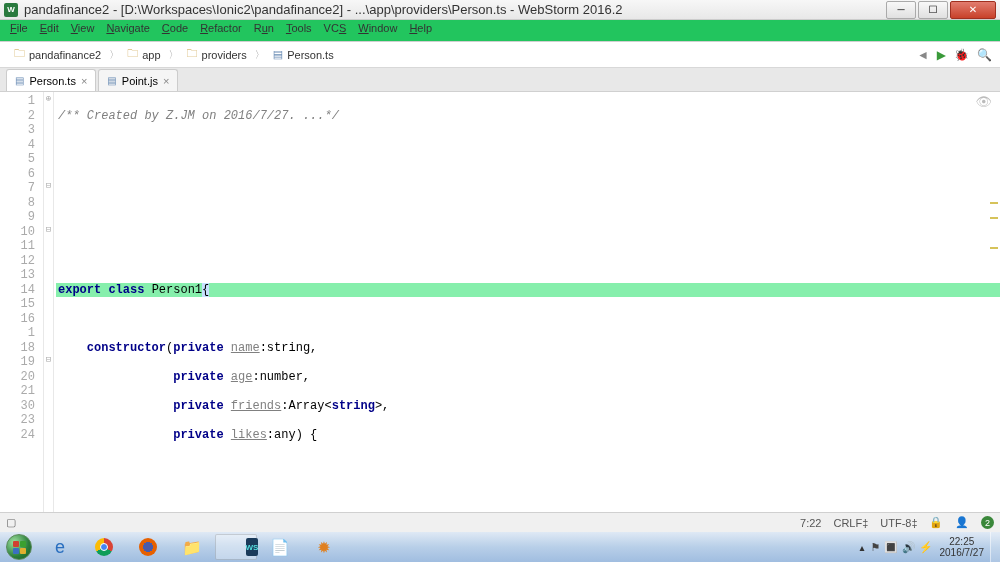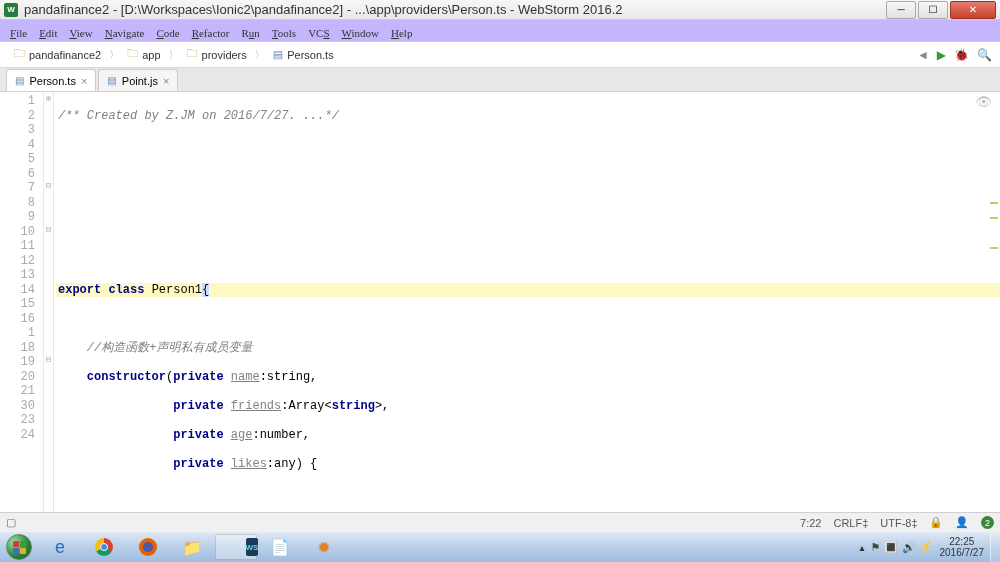--- a/index.html
+++ b/index.html
@@ -10,21 +10,21 @@
 .titlebar-icon { width: 14px; height: 14px; background: #2a7a3e; border-radius: 2px; margin-right: 6px; display: flex; align-items: center; justify-content: center; color: #fff; font-size: 8px; font-weight: bold; }
 .titlebar-text { flex: 1; color: #333; font-size: 13px; }
 .win-btns { display: flex; margin-left: auto; }
 .win-btn { width: 30px; height: 18px; display: flex; align-items: center; justify-content: center; border: 1px solid #aaa; border-radius: 2px; margin-left: 2px; background: linear-gradient(#f8f8f8,#e0e0e0); font-size: 10px; }
 .win-btn.close { background: linear-gradient(#e27d6f,#c8412a); color: #fff; border-color: #a03020; width: 46px; }
 .win-btn.min::before { content: "─"; }
 .win-btn.max::before { content: "☐"; }
 .win-btn.close::before { content: "✕"; }
 
 
-.menubar { height: 22px; background: #c4b5fd; display: flex; align-items: flex-end; padding: 0 4px; border-bottom: 1px solid #d0d0d0; font-family: Liberation Serif, serif; }
+.menubar { height: 22px; background: #22c55e; display: flex; align-items: flex-start; padding: 0 4px; border-bottom: 1px solid #d0d0d0; }
 .menu-item { padding: 2px 6px; color: #333; font-size: 11px; cursor: default; }
 .menu-item u { text-decoration: underline; }
 
 
 .toolbar { height: 26px; background: #fff; border-bottom: 1px solid #d8d8d8; display: flex; align-items: center; padding: 0 8px; }
 .crumb { display: flex; align-items: center; gap: 4px; padding: 2px 6px; font-size: 11px; color: #333; }
 .crumb .folder-icon { color: #c79a3a; }
 .crumb .file-icon { color: #6b8db5; }
 .chev { color: #999; font-size: 10px; padding: 0 2px; }
 .tb-right { margin-left: auto; display: flex; align-items: center; gap: 8px; color: #888; }
@@ -38,21 +38,21 @@
 .file-ic { color: #6b8db5; font-size: 10px; }
 
 
 .editor { position: relative; height: 440px; display: flex; background: #fff; font-family: "Consolas","Courier New",monospace; font-size: 12px; }
 .gutter { width: 44px; background: #fff; border-right: 1px solid #e8e8e8; text-align: right; color: #aaa; padding: 2px 8px 2px 4px; line-height: 14.5px; user-select: none; }
 .gutter .ln { height: 14.5px; }
 .fold { width: 10px; background: #fff; border-right: 1px solid #e8e8e8; line-height: 14.5px; color: #aaa; font-size: 9px; text-align: center; }
 .fold .fr { height: 14.5px; }
 .code { flex: 1; padding: 2px 0 2px 2px; line-height: 14.5px; white-space: pre; position: relative; }
 .code .cl { height: 14.5px; padding-left: 2px; }
-.code .hl { background: #fef9c3; }
+.code .hl { background: #86efac; }
 .kw { color: #000088; font-weight: bold; }
 .cm { color: #808080; font-style: italic; }
 .ul { text-decoration: underline; color: #808080; }
 .eye { position: absolute; top: 4px; right: 8px; color: #bbb; font-size: 13px; }
 .marks { position: absolute; right: 2px; top: 0; width: 10px; }
 .mark { position: absolute; width: 8px; height: 2px; background: #d6c35a; right: 0; }
 
 
 .statusbar { position: absolute; bottom: 30px; left: 0; right: 0; height: 20px; background: #f0f0f0; border-top: 1px solid #d0d0d0; display: flex; align-items: center; padding: 0 6px; font-size: 11px; color: #555; }
 .statusbar .sb-left { display: flex; align-items: center; gap: 6px; }
@@ -196,24 +196,23 @@
   </div>
   <div class="code">
 <div class="cl"><span class="cm">/** Created by Z.JM on 2016/7/27. ...*/</span></div>
 <div class="cl"></div>
 <div class="cl"></div>
 <div class="cl"></div>
 <div class="cl"></div>
 <div class="cl"></div>
 <div class="cl hl"><span class="kw">export</span> <span class="kw">class</span> <span>Person1</span><span style="background:#c8e0ff;">{</span></div>
 <div class="cl"></div>
-<div class="cl">    <span class="cm">//构造函数+声明私有成员变量</span></div>
 <div class="cl">    <span class="kw">constructor</span>(<span class="kw">private</span> <span class="ul">name</span><span>:string,</span></div>
+<div class="cl">                <span class="kw">private</span> <span class="ul">age</span><span>:number,</span></div>
 <div class="cl">                <span class="kw">private</span> <span class="ul">friends</span><span>:Array&lt;</span><span class="kw">string</span><span>&gt;,</span></div>
-<div class="cl">                <span class="kw">private</span> <span class="ul">age</span><span>:number,</span></div>
 <div class="cl">                <span class="kw">private</span> <span class="ul">likes</span><span>:any) {</span></div>
 <div class="cl"></div>
 <div class="cl"></div>
 <div class="cl">    <span>}</span></div>
 
 
 
 
 
 

